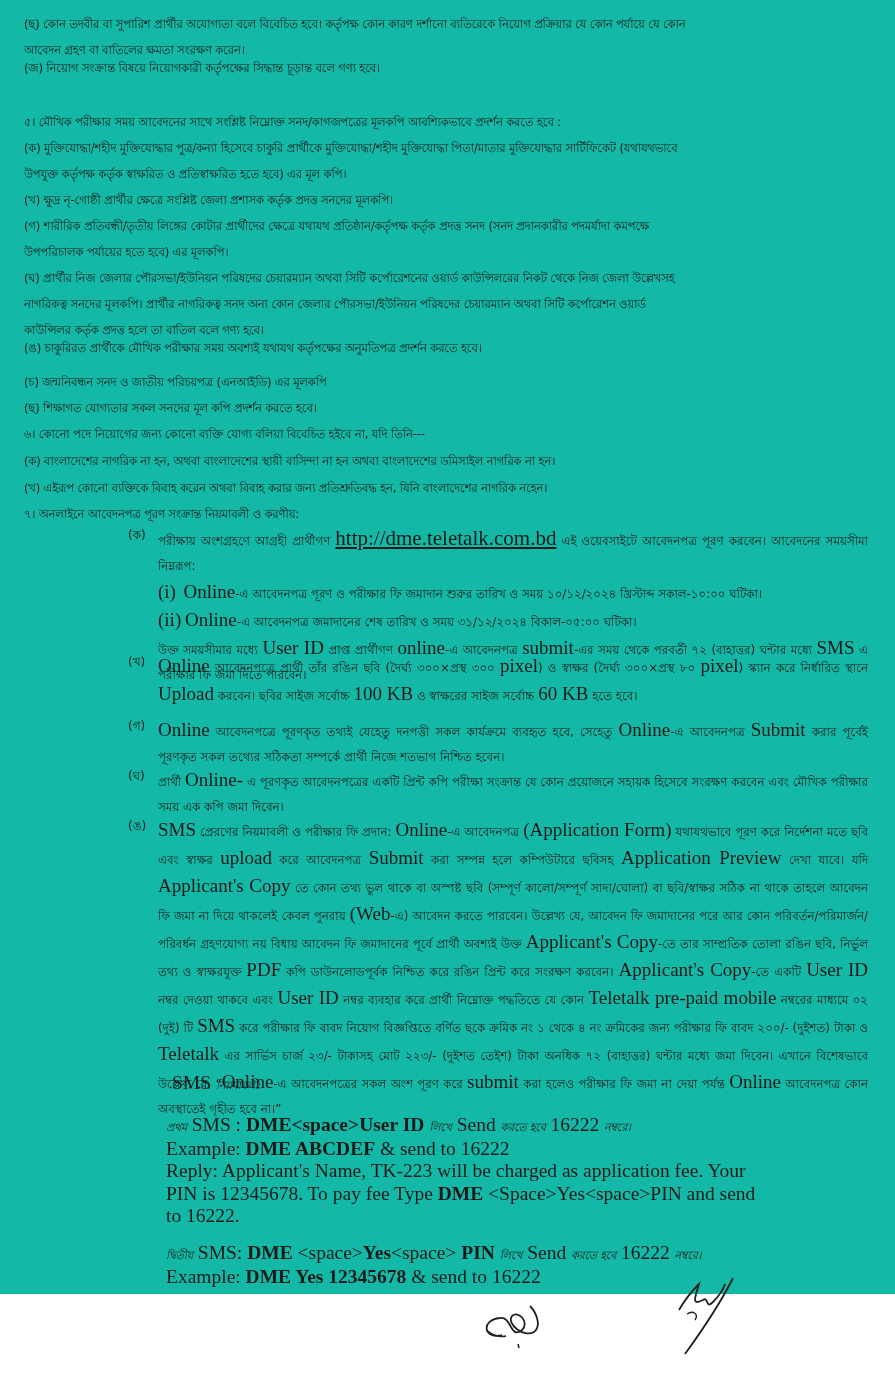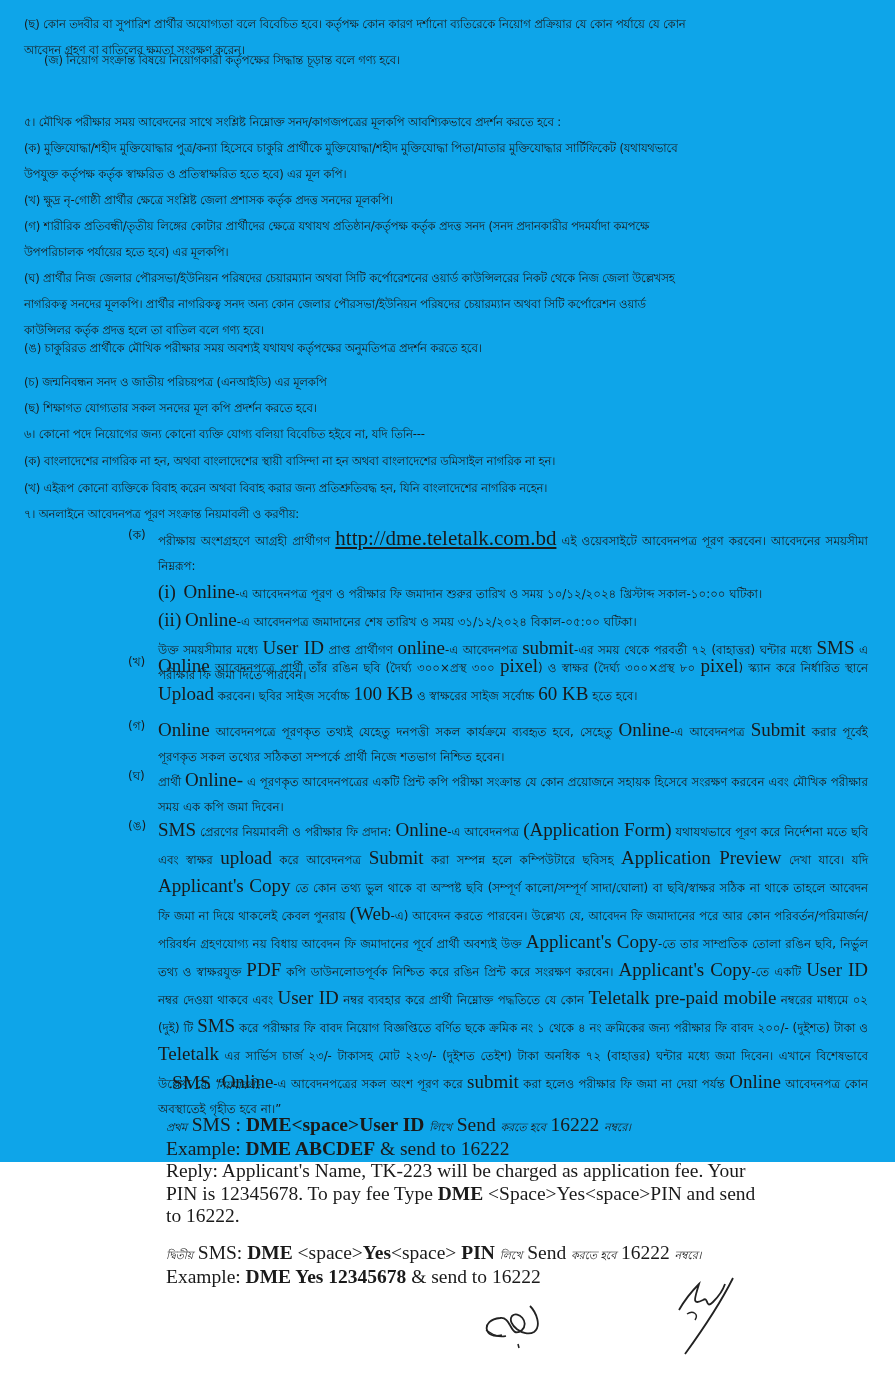--- a/index.html
+++ b/index.html
@@ -1,37 +1,37 @@
 <!DOCTYPE html>
 <html><head>
 <meta charset="utf-8">
 <style>
   html, body { margin: 0; padding: 0; background: #ffffff; }
   body { width: 895px; height: 1382px; overflow: hidden; position: relative; color: #1a1a1a; }
-  .page { position: absolute; left: 0; top: 0; width: 895px; height: 1162px; background: #0ea5e9; }
+  .page { position: absolute; left: 0; top: 0; width: 895px; height: 1294px; background: #14b8a6; }
   .bn { font-family: "DejaVu Sans", sans-serif; font-size: 11.6px; letter-spacing: -0.2px; }
   .line { position: absolute; left: 24px; white-space: nowrap; }
   .item { position: absolute; left: 128px; width: 740px; }
   .mark { position: absolute; left: 0; top: 0; font-family: "DejaVu Sans", sans-serif; font-size: 12px; }
   .body-text { margin-left: 30px; font-family: "DejaVu Sans", sans-serif; font-size: 11.8px; line-height: 25px; text-align: justify; }
   .en { font-family: "Liberation Serif", serif; font-size: 19px; letter-spacing: 0; }
   .url { font-family: "Liberation Serif", serif; font-size: 21px; text-decoration: underline; }
   .sub { display: block; margin-left: 0; }
   .sms-block { position: absolute; left: 166px; font-family: "Liberation Serif", serif; font-size: 19.5px; line-height: 22.5px; width: 700px; }
   .sms-block .bn { font-size: 11px; font-style: italic; }
   .sig { position: absolute; }
 </style>
 </head>
 <body>
 
 <div class="page">
 
   <div class="line bn" style="top:16px;">(ছ) কোন তদবীর বা সুপারিশ প্রার্থীর অযোগ্যতা বলে বিবেচিত হবে। কর্তৃপক্ষ কোন কারণ দর্শানো ব্যতিরেকে নিয়োগ প্রক্রিয়ার যে কোন পর্যায়ে যে কোন</div>
   <div class="line bn" style="top:42px;">আবেদন গ্রহণ বা বাতিলের ক্ষমতা সংরক্ষণ করেন।</div>
-  <div class="line bn" style="top:52px;margin-left:20px;">(জ) নিয়োগ সংক্রান্ত বিষয়ে নিয়োগকারী কর্তৃপক্ষের সিদ্ধান্ত চূড়ান্ত বলে গণ্য হবে।</div>
+  <div class="line bn" style="top:60px;">(জ) নিয়োগ সংক্রান্ত বিষয়ে নিয়োগকারী কর্তৃপক্ষের সিদ্ধান্ত চূড়ান্ত বলে গণ্য হবে।</div>
   <div class="line bn" style="top:114px;">৫। মৌখিক পরীক্ষার সময় আবেদনের সাথে সংশ্লিষ্ট নিম্নোক্ত সনদ/কাগজপত্রের মূলকপি আবশ্যিকভাবে প্রদর্শন করতে হবে :</div>
   <div class="line bn" style="top:140px;">(ক) মুক্তিযোদ্ধা/শহীদ মুক্তিযোদ্ধার পুত্র/কন্যা হিসেবে চাকুরি প্রার্থীকে মুক্তিযোদ্ধা/শহীদ মুক্তিযোদ্ধা পিতা/মাতার মুক্তিযোদ্ধার সার্টিফিকেট (যথাযথভাবে</div>
   <div class="line bn" style="top:166px;">উপযুক্ত কর্তৃপক্ষ কর্তৃক স্বাক্ষরিত ও প্রতিস্বাক্ষরিত হতে হবে) এর মূল কপি।</div>
   <div class="line bn" style="top:192px;">(খ) ক্ষুদ্র নৃ-গোষ্ঠী প্রার্থীর ক্ষেত্রে সংশ্লিষ্ট জেলা প্রশাসক কর্তৃক প্রদত্ত সনদের মূলকপি।</div>
   <div class="line bn" style="top:218px;">(গ) শারীরিক প্রতিবন্ধী/তৃতীয় লিঙ্গের কোটার প্রার্থীদের ক্ষেত্রে যথাযথ প্রতিষ্ঠান/কর্তৃপক্ষ কর্তৃক প্রদত্ত সনদ (সনদ প্রদানকারীর পদমর্যাদা কমপক্ষে</div>
   <div class="line bn" style="top:244px;">উপপরিচালক পর্যায়ের হতে হবে) এর মূলকপি।</div>
   <div class="line bn" style="top:270px;">(ঘ) প্রার্থীর নিজ জেলার পৌরসভা/ইউনিয়ন পরিষদের চেয়ারম্যান অথবা সিটি কর্পোরেশনের ওয়ার্ড কাউন্সিলরের নিকট থেকে নিজ জেলা উল্লেখসহ</div>
   <div class="line bn" style="top:296px;">নাগরিকত্ব সনদের মূলকপি। প্রার্থীর নাগরিকত্ব সনদ অন্য কোন জেলার পৌরসভা/ইউনিয়ন পরিষদের চেয়ারম্যান অথবা সিটি কর্পোরেশন ওয়ার্ড</div>
   <div class="line bn" style="top:322px;">কাউন্সিলর কর্তৃক প্রদত্ত হলে তা বাতিল বলে গণ্য হবে।</div>
   <div class="line bn" style="top:340px;">(ঙ) চাকুরিরত প্রার্থীকে মৌখিক পরীক্ষার সময় অবশ্যই যথাযথ কর্তৃপক্ষের অনুমতিপত্র প্রদর্শন করতে হবে।</div>

